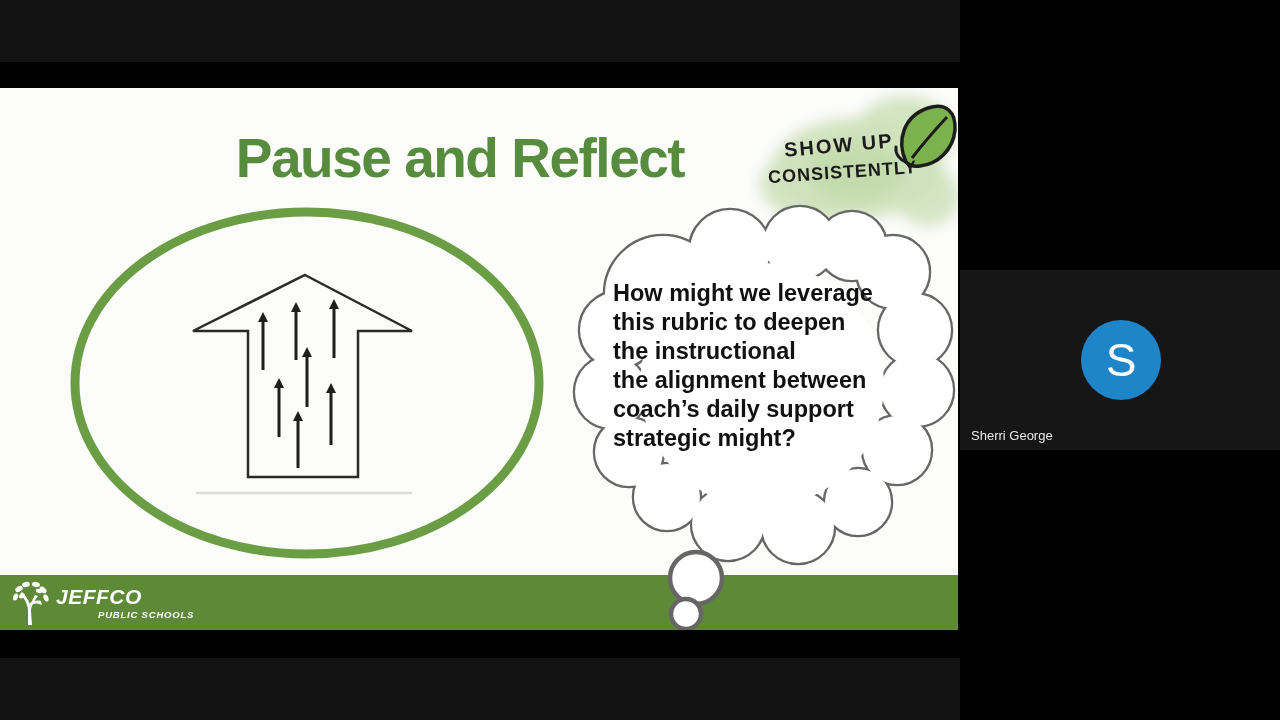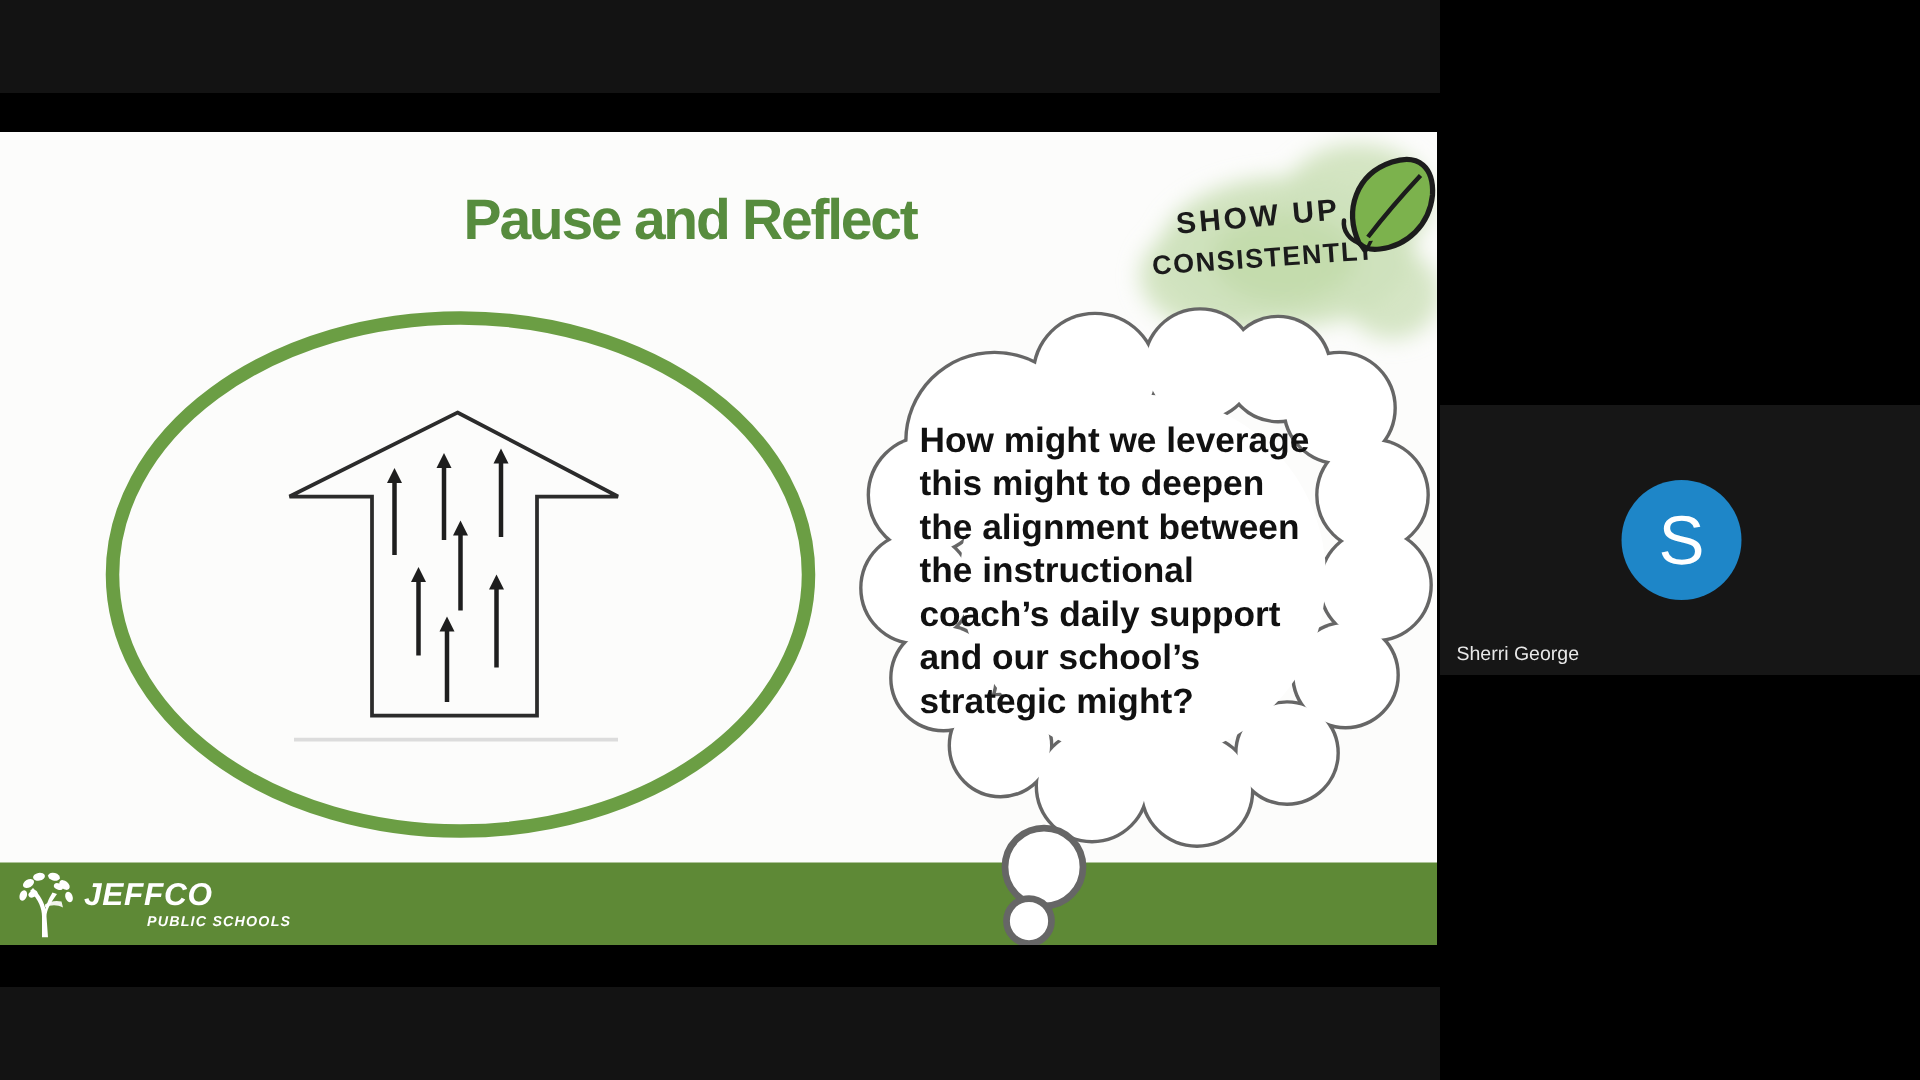--- a/index.html
+++ b/index.html
@@ -17,21 +17,21 @@
     background:#fcfcfb;
   }
   .green-band {
     position:absolute; left:0; top:487px; width:958px; height:55px;
     background:#5E8936; z-index:1;
   }
   svg.overlay { position:absolute; left:0; top:0; z-index:2; }
 
   .slide-title {
     position:absolute; left:0; top:38px; width:920px; text-align:center;
-    font-size:38px; font-weight:bold; letter-spacing:-1.5px; color:#578C3E; z-index:3;
+    font-size:55px; font-weight:bold; letter-spacing:-1.5px; color:#578C3E; z-index:3;
   }
   .sticker-line1 {
     position:absolute; left:784px; top:46px; font-size:20px; font-weight:bold;
     letter-spacing:2px; color:#1b1b1b; transform:rotate(-5deg); z-index:3; white-space:nowrap;
   }
   .sticker-line2 {
     position:absolute; left:768px; top:74px; font-size:18px; font-weight:bold;
     letter-spacing:1px; color:#1b1b1b; transform:rotate(-4deg); z-index:3; white-space:nowrap;
   }
   .bubble-text {
@@ -162,25 +162,24 @@
     </g>
   </svg>
 
   <div class="slide-title">Pause and Reflect</div>
 
   <div class="sticker-line1">SHOW UP</div>
   <div class="sticker-line2">CONSISTENTLY</div>
 
   <div class="bubble-text">
     <div>How might we leverage</div>
-    <div>this might to deepen</div>
+    <div>this rubric to deepen</div>
+    <div>the instructional</div>
     <div>the alignment between</div>
-    <div>the instructional</div>
     <div>coach’s daily support</div>
-    <div>and our school’s</div>
     <div>strategic might?</div>
   </div>
 
   <div class="logo">
     <svg width="38" height="44" viewBox="0 0 38 44">
       <g fill="#fff">
         <path d="M16,44 L20,44 L19,30 C19,26 21,22 26,15 L23,14 C20,19 19,22 18.3,25 C17.5,21 15,16 10,11 L8,13 C14,19 16,25 16,30 Z"></path>
         <path d="M18,24 C22,22 26,22 30,24 L29,20 C25,19 21,20 18,22 Z" opacity="0.9"></path>
         <ellipse cx="7" cy="8" rx="4" ry="2.6" transform="rotate(-30 7 8)"></ellipse>
         <ellipse cx="14" cy="3.5" rx="4" ry="2.6" transform="rotate(-10 14 3.5)"></ellipse>

